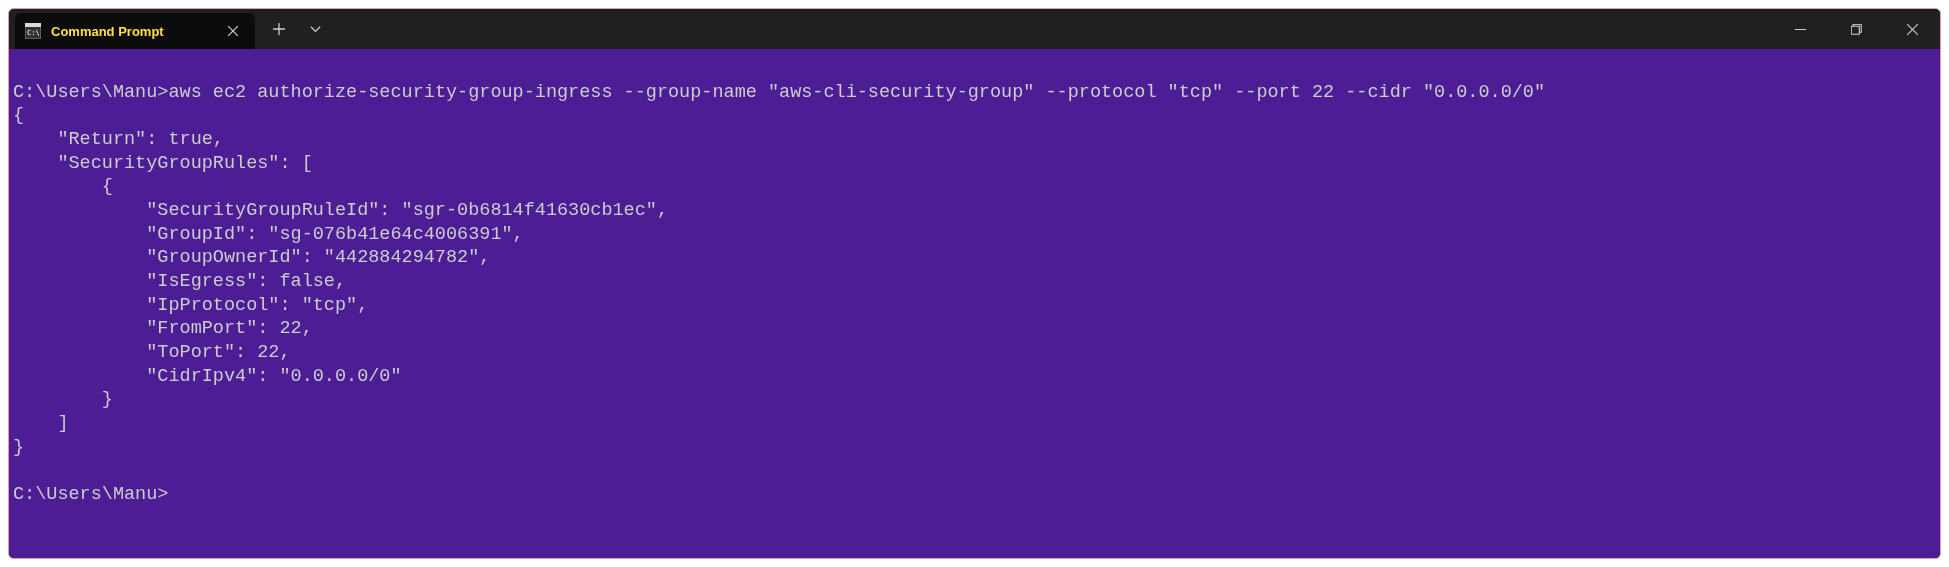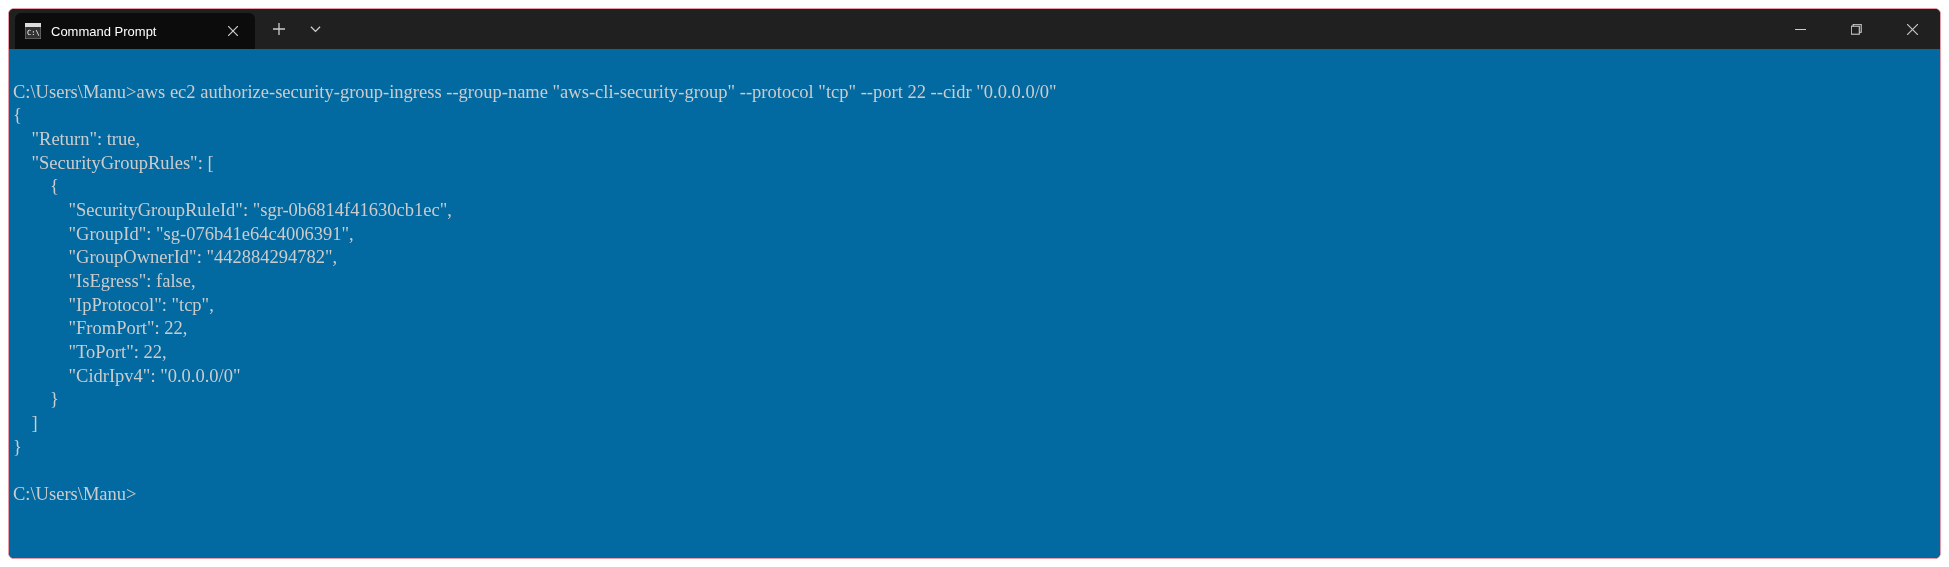--- a/index.html
+++ b/index.html
@@ -46,24 +46,24 @@
       height: 16px;
       display: flex;
       align-items: center;
       justify-content: center;
     }
     .tab-icon svg {
       width: 16px;
       height: 16px;
     }
     .tab-title {
-      color: #ffffff;
+      color: #fde047;
       font-family: 'Segoe UI', Arial, sans-serif;
       font-size: 13px;
-      font-weight: 400;
+      font-weight: 700;
       flex: 1;
     }
     .tab-close {
       color: #ccc;
       font-size: 13px;
       width: 20px;
       height: 20px;
       display: flex;
       align-items: center;
       justify-content: center;
@@ -96,27 +96,27 @@
       align-items: center;
       justify-content: center;
       color: #ccc;
     }
     .win-btn svg {
       width: 11px;
       height: 11px;
     }
     .terminal {
       flex: 1;
-      background: #0369a1;
+      background: #4c1d95;
       padding: 8px 4px;
       color: #cccccc;
       font-size: 18.5px;
       line-height: 1.28;
       overflow: auto;
-      font-family: Liberation Serif, serif;
+      font-family: Liberation Mono, monospace;
       white-space: pre;
     }
     .terminal-line {
       white-space: pre;
     }
     .chevron-icon svg {
       width: 11px;
       height: 11px;
     }
   </style>

